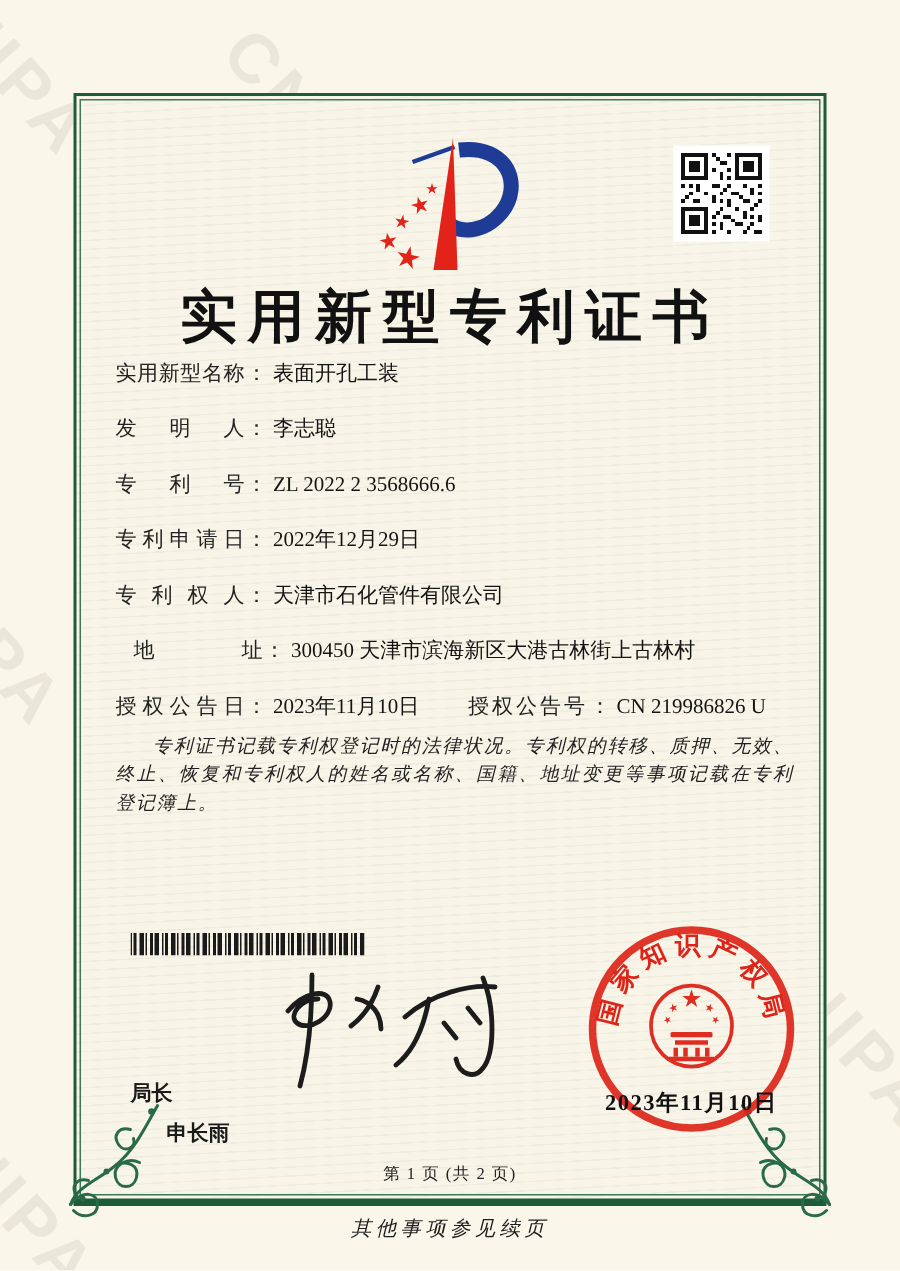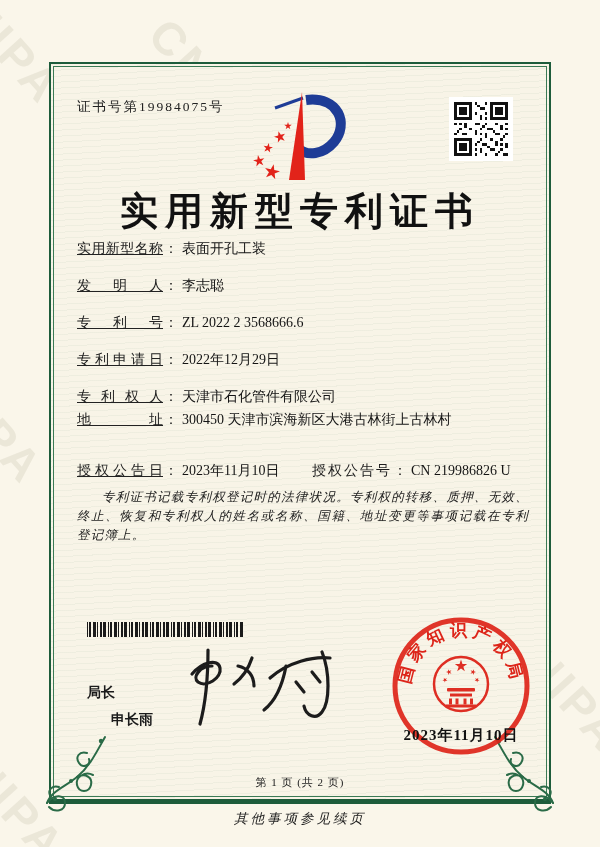--- a/index.html
+++ b/index.html
@@ -39,34 +39,34 @@
     display:flex; align-items:center; justify-content:center;
   }
   .title{
     position:absolute; left:0; right:0; top:122px; text-align:center;
     font-size:38px; font-weight:bold; letter-spacing:7px; color:#111;
   }
   .fields{position:absolute; left:26px; top:176px; width:452px;}
   .field-row{position:absolute; left:0; width:452px; font-size:14px; white-space:nowrap;}
   .field-label{
     display:inline-block; width:86px; text-align:justify; text-align-last:justify;
-    vertical-align:bottom; color:#222;text-decoration:underline;
+    vertical-align:bottom; color:#222;
   }
   .field-colon{display:inline-block; margin:0 4px 0 1px; color:#222;}
   .field-value{color:#141414;}
-  .r1{top:0;} .r2{top:37px;} .r3{top:74px;} .r4{top:111px;} .r5{top:148px;} .r6{top:171px;} .r7{top:222px;}
+  .r1{top:0;} .r2{top:37px;} .r3{top:74px;} .r4{top:111px;} .r5{top:148px;} .r6{top:185px;margin-left:12px;} .r7{top:222px;}
   .field-pair2{position:absolute; left:235px; top:0; white-space:nowrap;}
   .paragraphs{
     position:absolute; left:26px; top:424px; width:452px;
     font-size:12.5px; line-height:19px; font-style:italic; letter-spacing:1.2px;
     text-align:justify; color:#222;
   }
   .paragraphs p{margin:0 0 7px 0; text-indent:2em;}
   .barcode{position:absolute; left:36px; top:558px; width:156px; height:15px;}
-  .officials{position:absolute; left:36px; top:620px; font-family:Liberation Sans, sans-serif;}
+  .officials{position:absolute; left:36px; top:656px; font-family:Liberation Sans, sans-serif;}
   .official-title{font-size:14px; font-weight:600; color:#1b1b1b;}
   .official-name{font-size:14px; font-weight:600; color:#1b1b1b; margin-top:9px;margin-left:24px;}
   .signature{position:absolute; left:115px; top:580px; z-index:4;}
   .seal{position:absolute; left:336px; top:548px; width:148px; height:148px; z-index:4;}
   .seal-date{
     position:absolute; left:336px; top:662px; width:148px; text-align:center;
     font-size:15px; font-weight:bold; color:#111; letter-spacing:1px; z-index:5;
   }
   .page-num{
     position:absolute; left:0; right:0; top:711px; text-align:center; font-size:11px; color:#222;
@@ -114,21 +114,20 @@
         <path d="M52 24 C44 22 40 28 44 34 C48 40 56 36 54 30"></path>
         <path d="M24 58 C16 56 12 62 16 68"></path>
       </g>
       <g fill="#2a6b47">
         <circle cx="66" cy="12" r="2.2"></circle>
           <circle cx="36" cy="52" r="2"></circle>
           <circle cx="20" cy="70" r="2"></circle>
       </g>
     </svg>
 
-    <div class="cert-no">证书号第19984075号</div>
 
     <svg class="logo" width="126" height="96" viewBox="0 0 126 96">
       <defs>
         <path id="star" d="M0,-1 L0.224,-0.309 0.951,-0.309 0.363,0.118 0.588,0.809 0,0.382 -0.588,0.809 -0.363,0.118 -0.951,-0.309 -0.224,-0.309 Z"></path>
       </defs>
       <path d="M67 14 C100 10 110 38 95 56 C84 69 68 70 60 63" stroke="#1e3c96" stroke-width="10" fill="none"></path>
       <path d="M36 22 L64 12" stroke="#1e3c96" stroke-width="3" fill="none"></path>
       <polygon points="63,6 50,94 66,94" fill="#e2231a"></polygon>
       <g fill="#e2231a">
         <use href="#star" transform="translate(49,40) scale(4)"></use>

